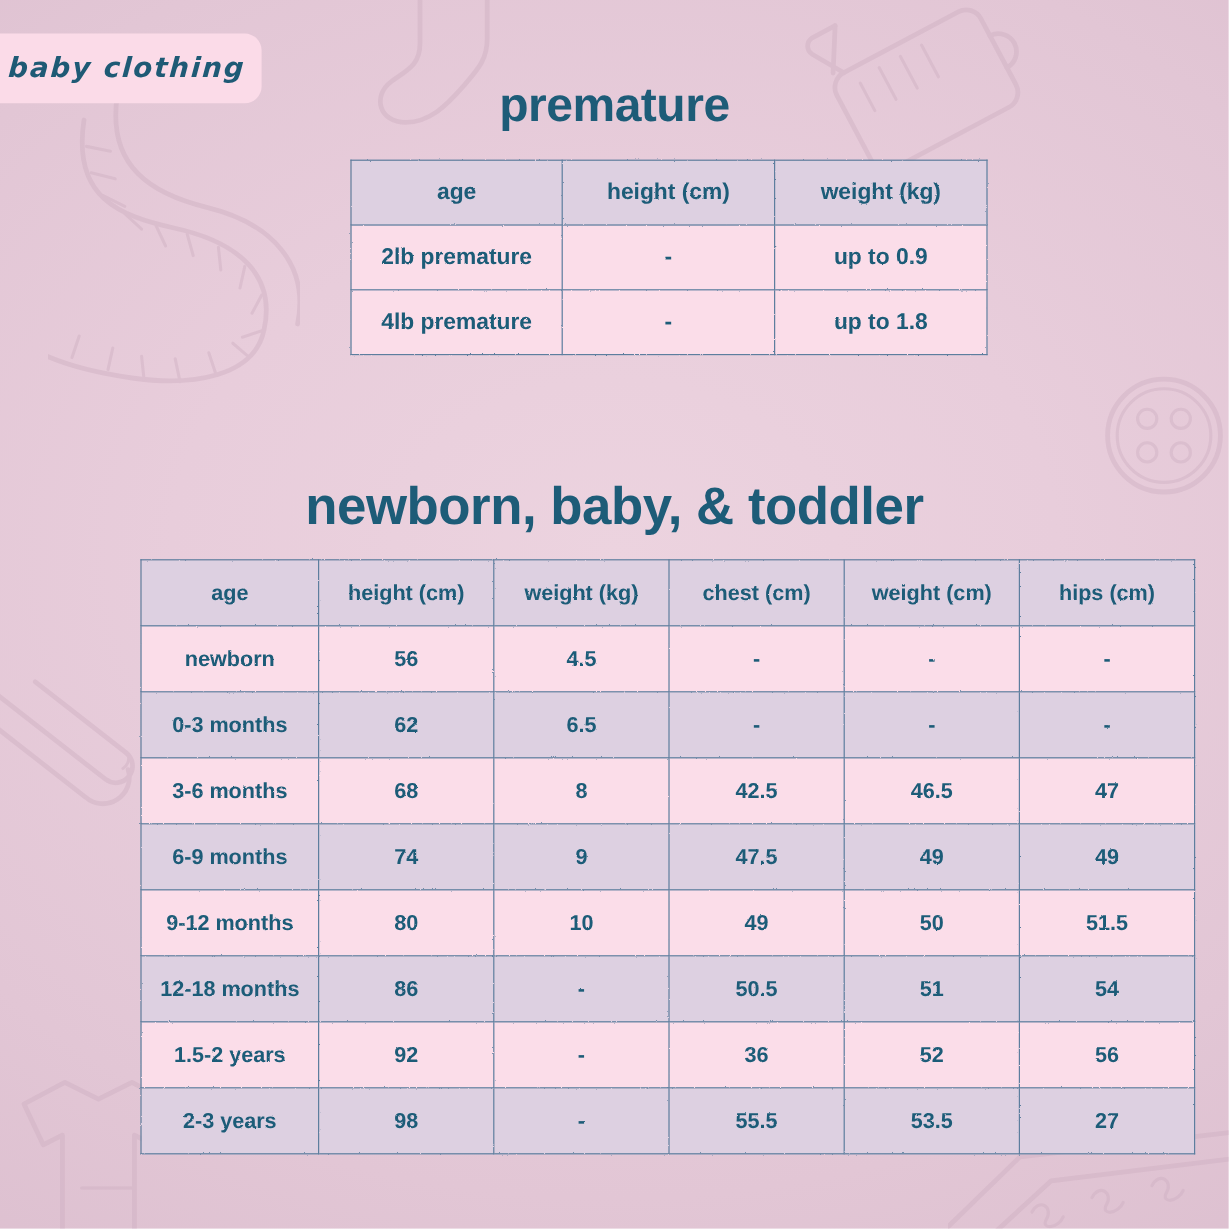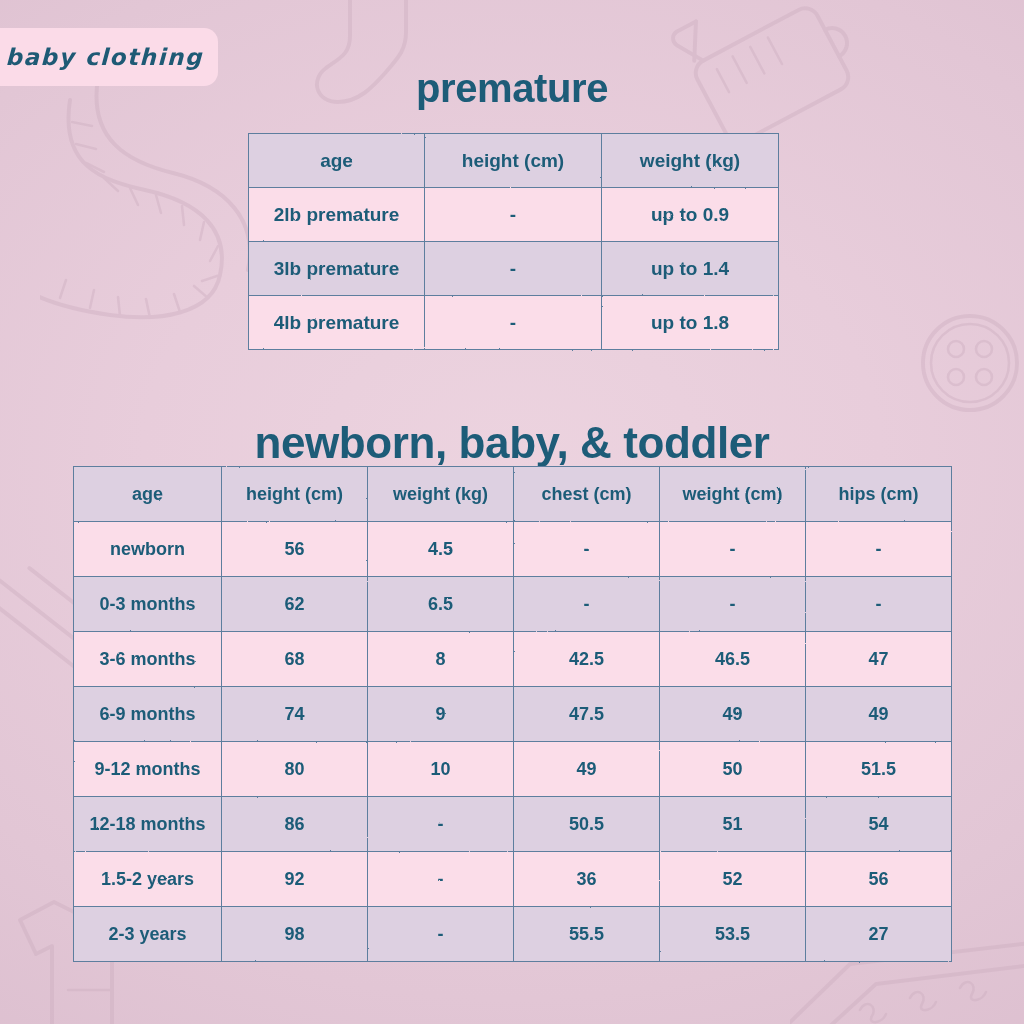--- a/index.html
+++ b/index.html
@@ -57,21 +57,21 @@
   
   .title {
     position:absolute;
     width:100%;
     text-align:center;
     color:#1d5c78;
     font-weight:700;
     letter-spacing:-.4px;
   }
   #title-premature { top:66px; font-size:40px; }
-  #title-main      { top:418px; font-size:44px; }
+  #title-main      { top:398px; font-size:44px; }
 
   
   table {
     position:absolute;
     border-collapse:collapse;
     table-layout:fixed;
   }
   table td, table th {
     border:1.6px solid #5d7e9e;
     color:#1d5c78;
@@ -101,21 +101,21 @@
     width:878px;
   }
   #tbl-main th, #tbl-main td {
     height:55px;
     font-size:18px;
   }
   #tbl-main col.m-age { width:148px; }
   #tbl-main col.m-col { width:146px; }
 
   
-  #tbl-premature, #tbl-main { filter:url(#rough); }
+  #tbl-premature, #tbl-main { filter:url(#rough);margin-left:44px; }
 </style>
 </head>
 <body>
 
 <div id="stage">
 
   <svg width="0" height="0" style="position:absolute">
     <defs>
       <filter id="rough">
         <feTurbulence type="fractalNoise" baseFrequency="0.9" numOctaves="2" seed="7" result="noise"></feTurbulence>
@@ -221,25 +221,20 @@
         <th>height (cm)</th>
         <th>weight (kg)</th>
       </tr>
     </thead>
     <tbody>
       <tr class="row-pink">
         <td>2lb premature</td>
         <td>-</td>
         <td>up to 0.9</td>
       </tr>
-      <tr class="row-lav">
-        <td>3lb premature</td>
-        <td>-</td>
-        <td>up to 1.4</td>
-      </tr>
       <tr class="row-pink">
         <td>4lb premature</td>
         <td>-</td>
         <td>up to 1.8</td>
       </tr>
     </tbody>
   </table>
 
   <div class="title" id="title-main">newborn, baby, &amp; toddler</div>
 

